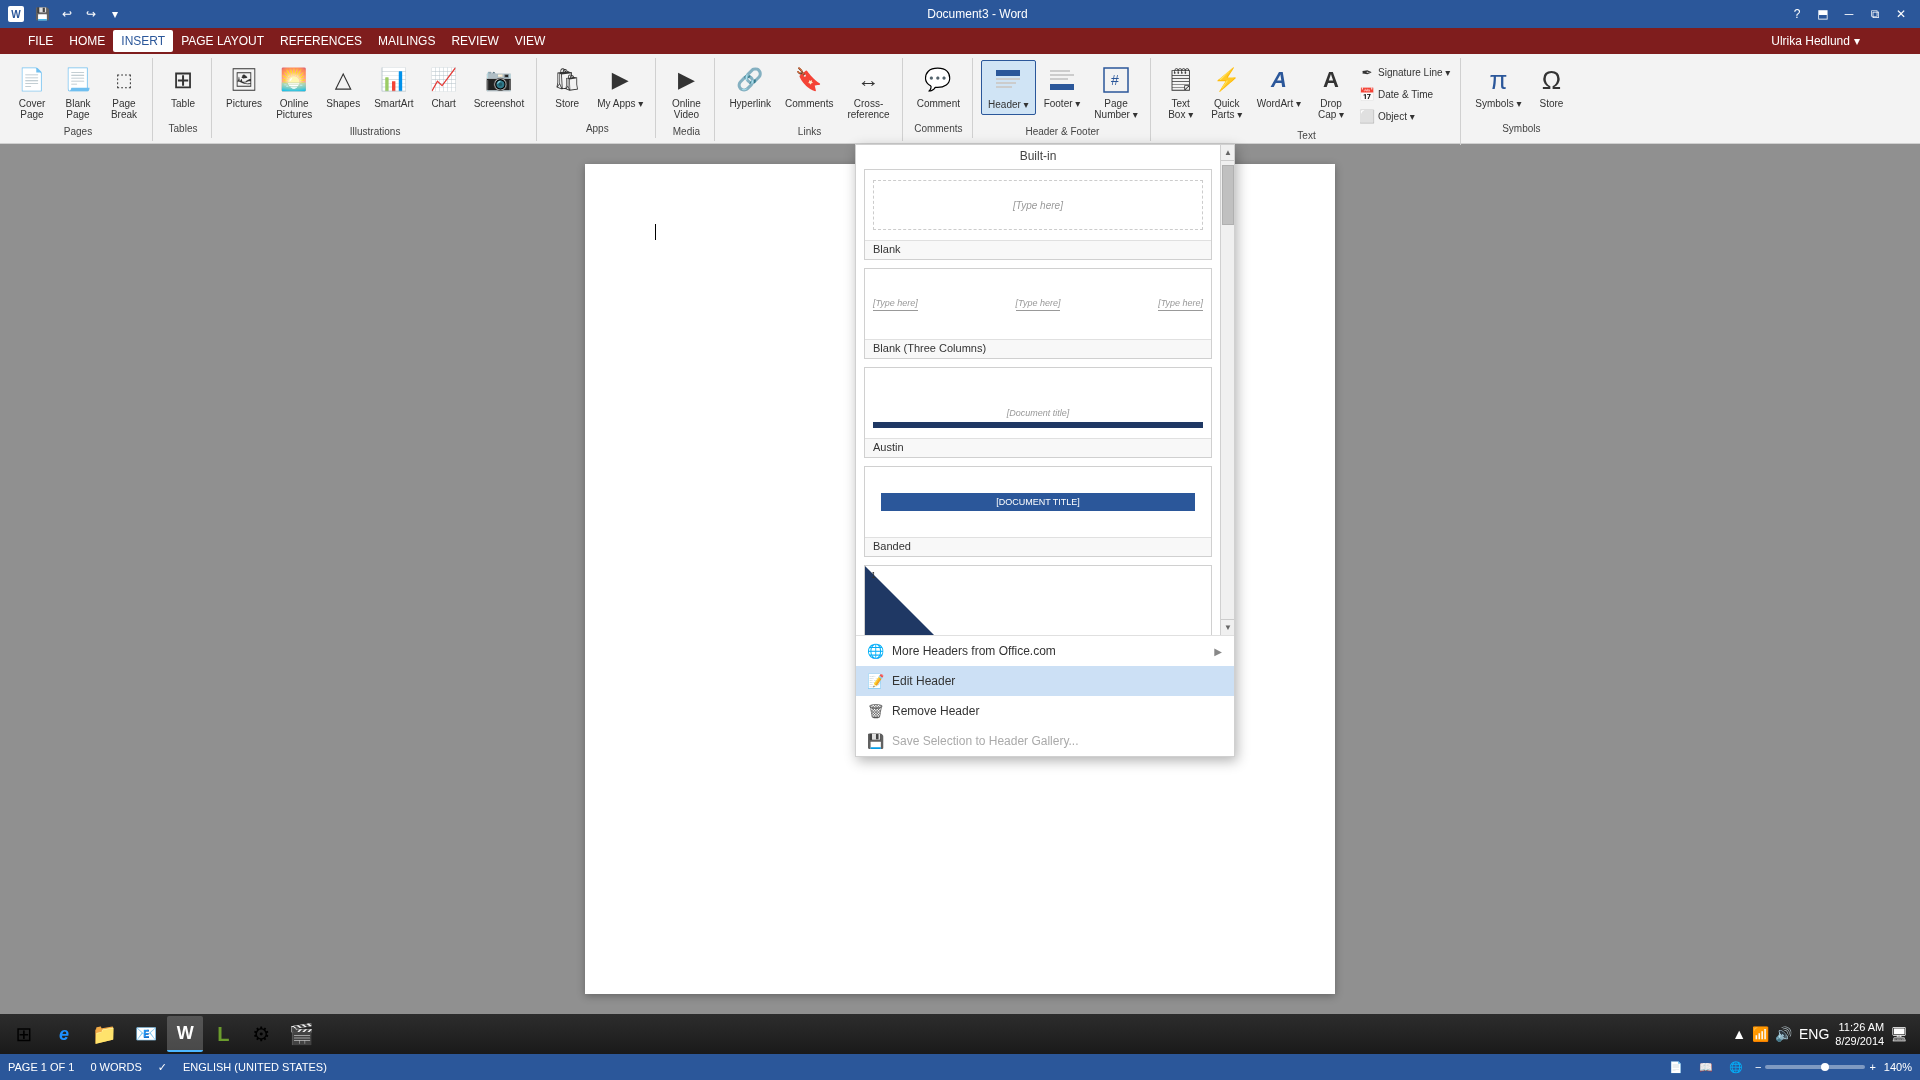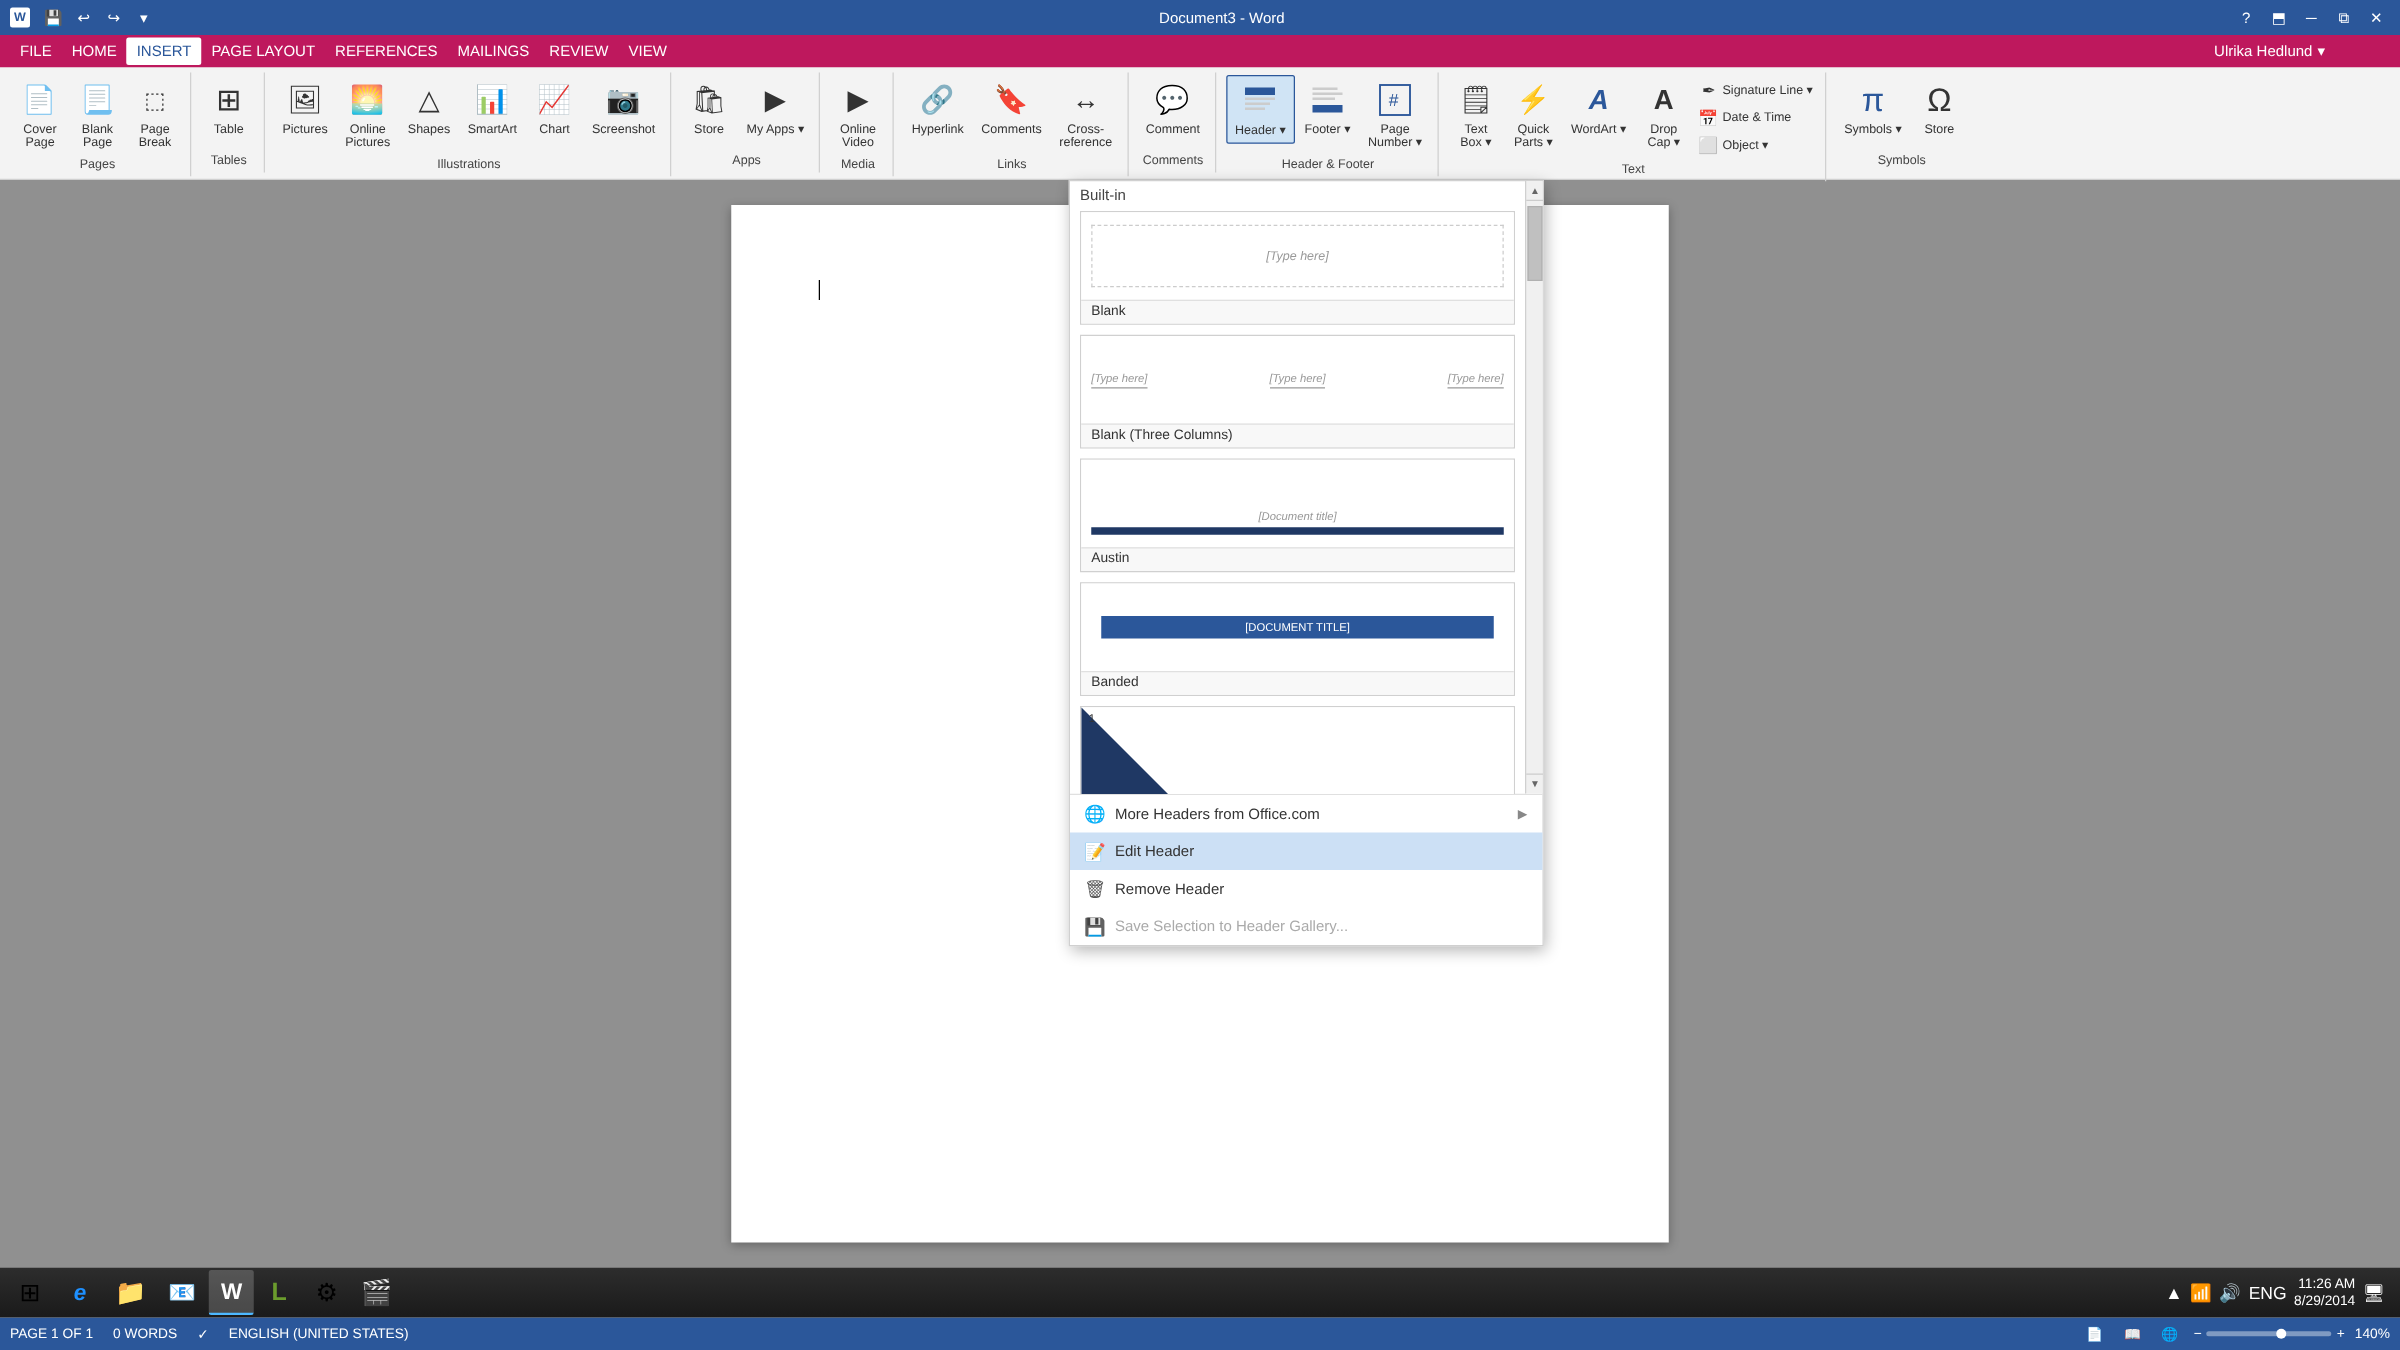--- a/index.html
+++ b/index.html
@@ -17,25 +17,25 @@
     }
     .title-bar-title { font-size: 12px; position: absolute; left: 50%; transform: translateX(-50%); padding-left: 35px; }
     .title-bar-controls { display: flex; gap: 4px; margin-left: auto; }
     .title-bar-left { display: flex; align-items: center; gap: 4px; }
     .title-bar-icon { width: 16px; height: 16px; background: #fff; border-radius: 2px; display: flex; align-items: center; justify-content: center; font-size: 10px; color: #2b579a; font-weight: bold; margin-right: 4px; }
     .quick-access { display: flex; align-items: center; gap: 2px; }
     .qa-btn { width: 22px; height: 22px; display: flex; align-items: center; justify-content: center; cursor: pointer; color: white; font-size: 12px; border-radius: 2px; }
 
     
     .menu-bar {
-      background: #be185d;
+      background: #7f1d1d;
       height: 26px;
       display: flex;
       align-items: center;
-      padding: 0 8px;
+      padding: 0 20px;
     }
     .menu-item {
       color: white;
       padding: 4px 8px;
       cursor: pointer;
       font-size: 12px;
       border-radius: 2px;
       height: 22px;
       display: flex;
       align-items: center;
@@ -192,21 +192,21 @@
       height: 100%;
       background: #f0f0f0;
       border-left: 1px solid #d0d0d0;
       display: flex;
       flex-direction: column;
     }
     .scrollbar-up { width: 14px; height: 16px; display: flex; align-items: center; justify-content: center; cursor: pointer; font-size: 8px; color: #666; border-bottom: 1px solid #ccc; }
     .scrollbar-down { width: 14px; height: 16px; display: flex; align-items: center; justify-content: center; cursor: pointer; font-size: 8px; color: #666; border-top: 1px solid #ccc; margin-top: auto; }
     .scrollbar-track { flex: 1; position: relative; }
     .scrollbar-thumb { width: 12px; height: 60px; background: #c0c0c0; border: 1px solid #b0b0b0; position: absolute; top: 4px; left: 1px; cursor: pointer; }
-    .dropdown-section-label { font-size: 12px; color: #444; font-weight: normal; padding: 4px 8px 6px; }
+    .dropdown-section-label { font-size: 12px; color: #444; font-weight: normal; padding: 4px 8px 6px; text-align: center; }
     .dropdown-item {
       margin: 0 8px 8px;
       border: 1px solid #d0d0d0;
       cursor: pointer;
     }
     .dropdown-item-preview {
       height: 70px;
       background: white;
       display: flex;
       align-items: center;

